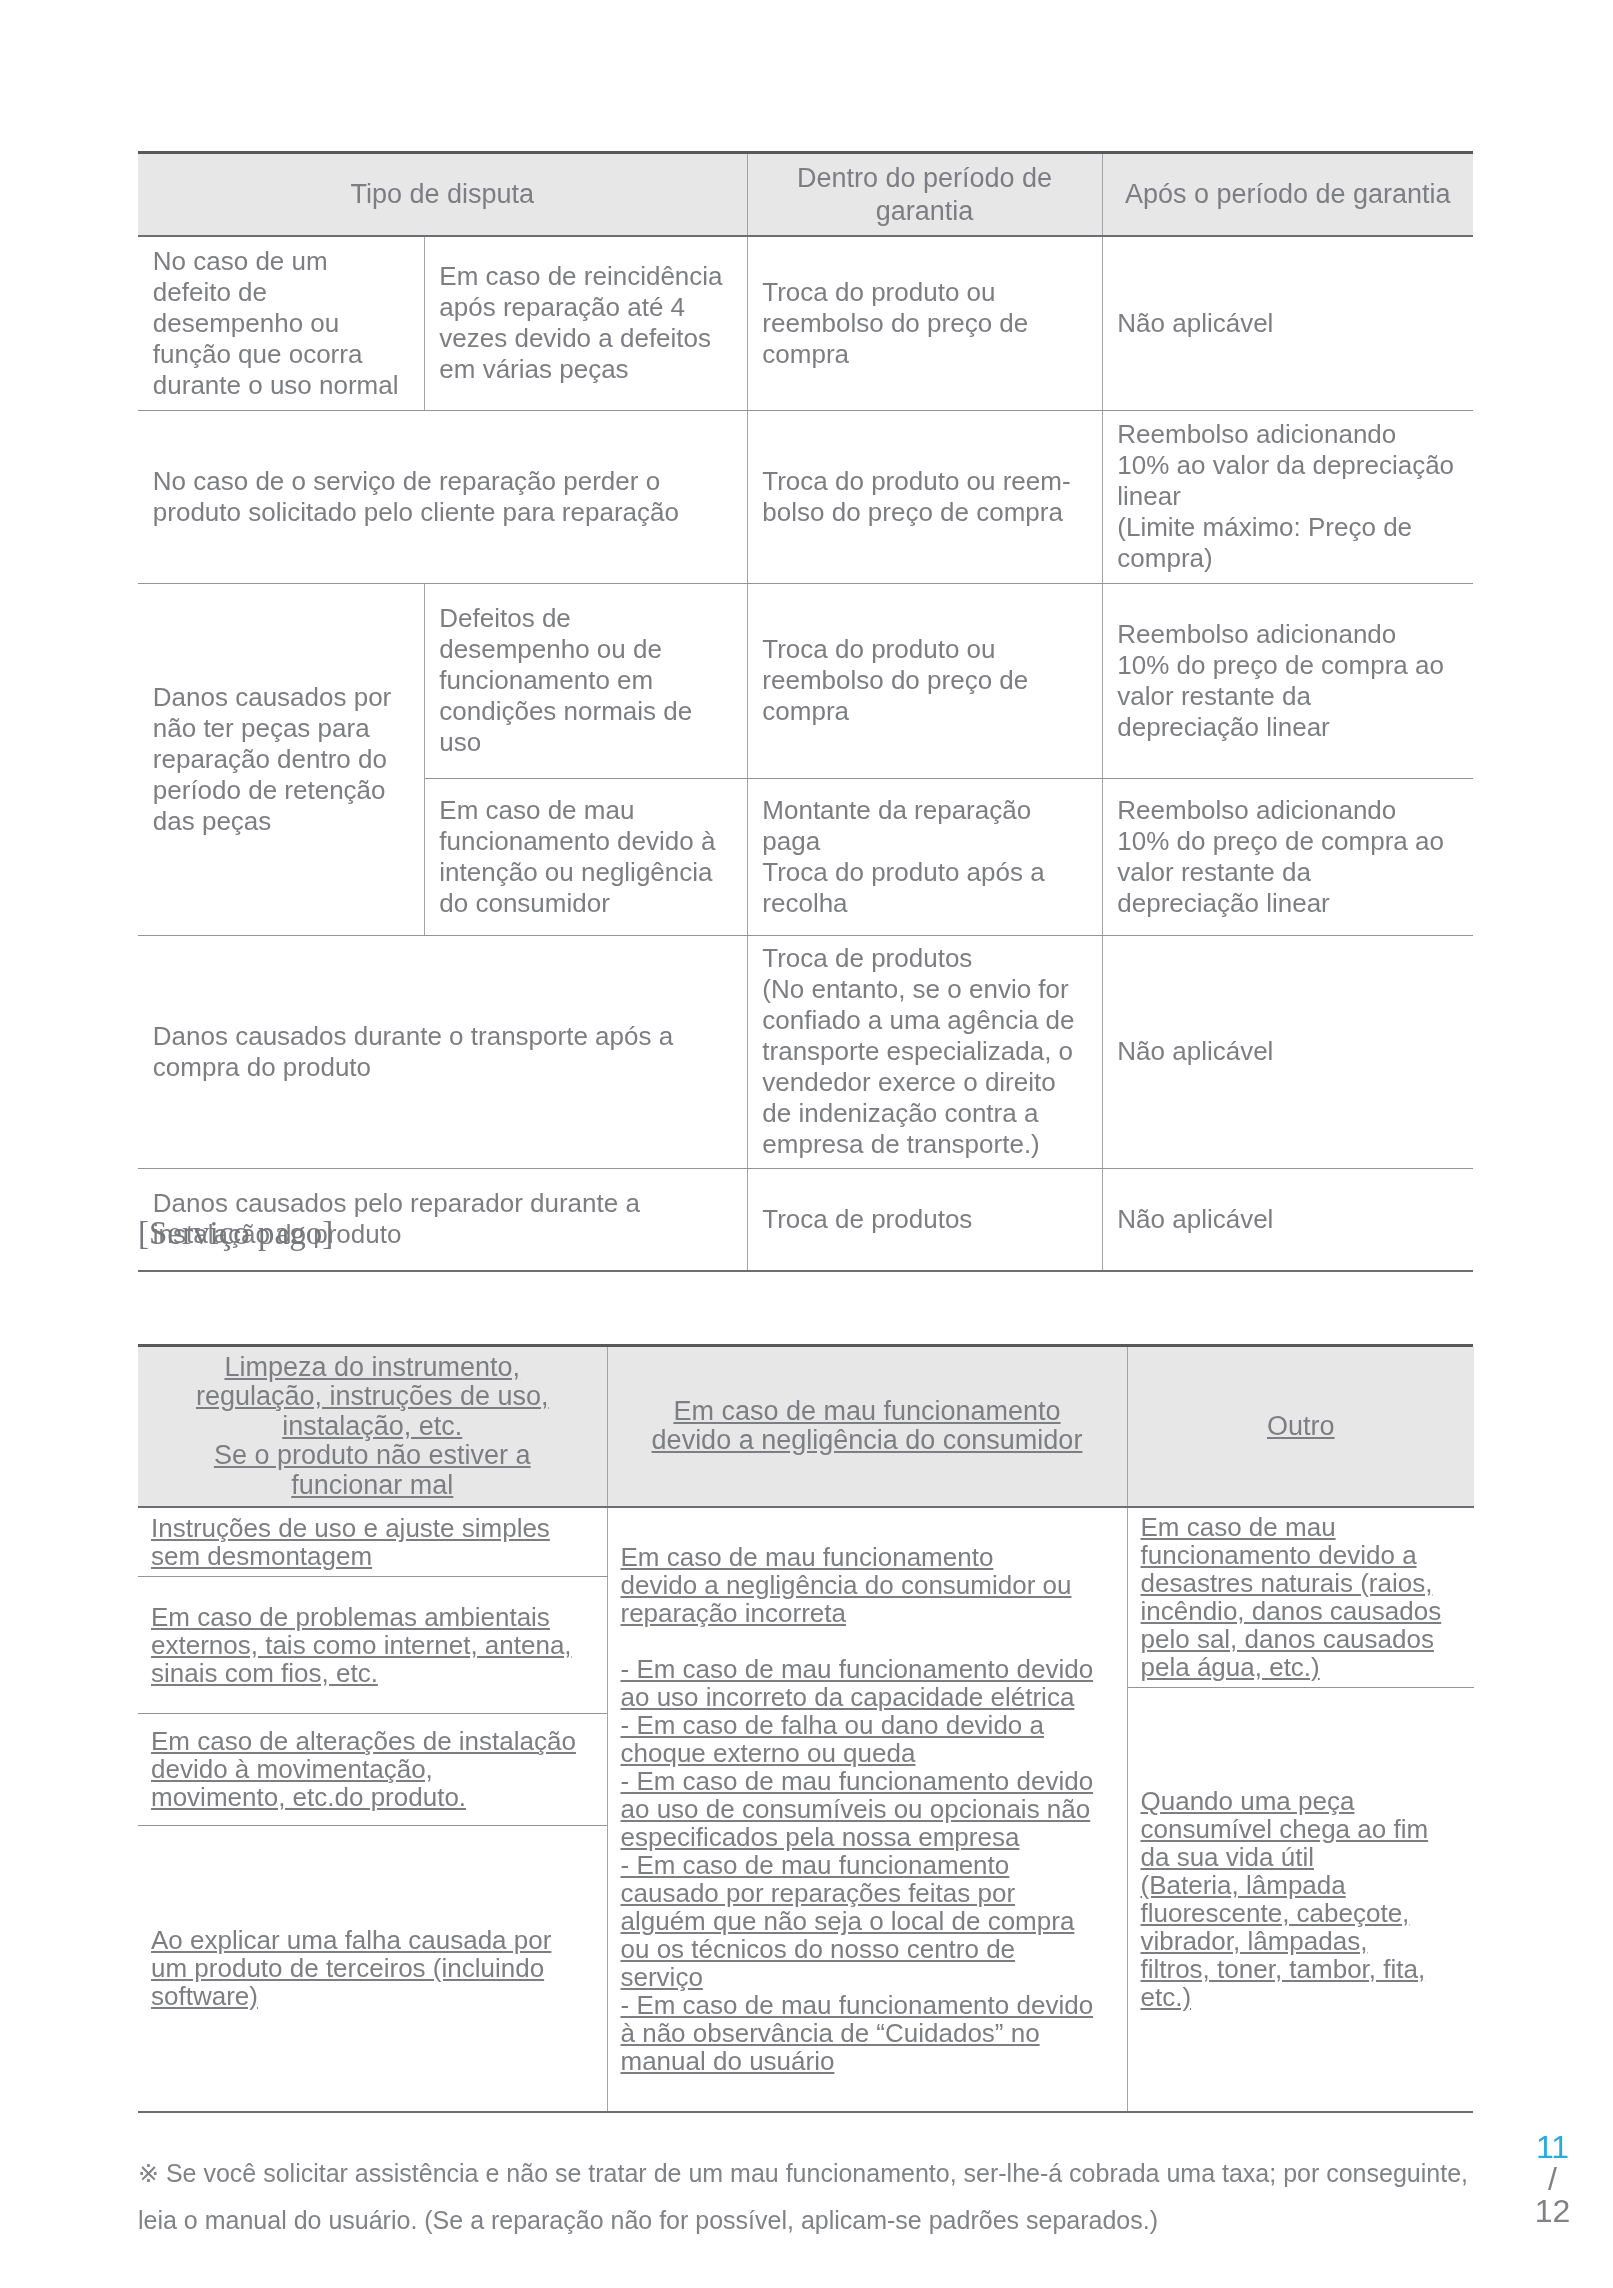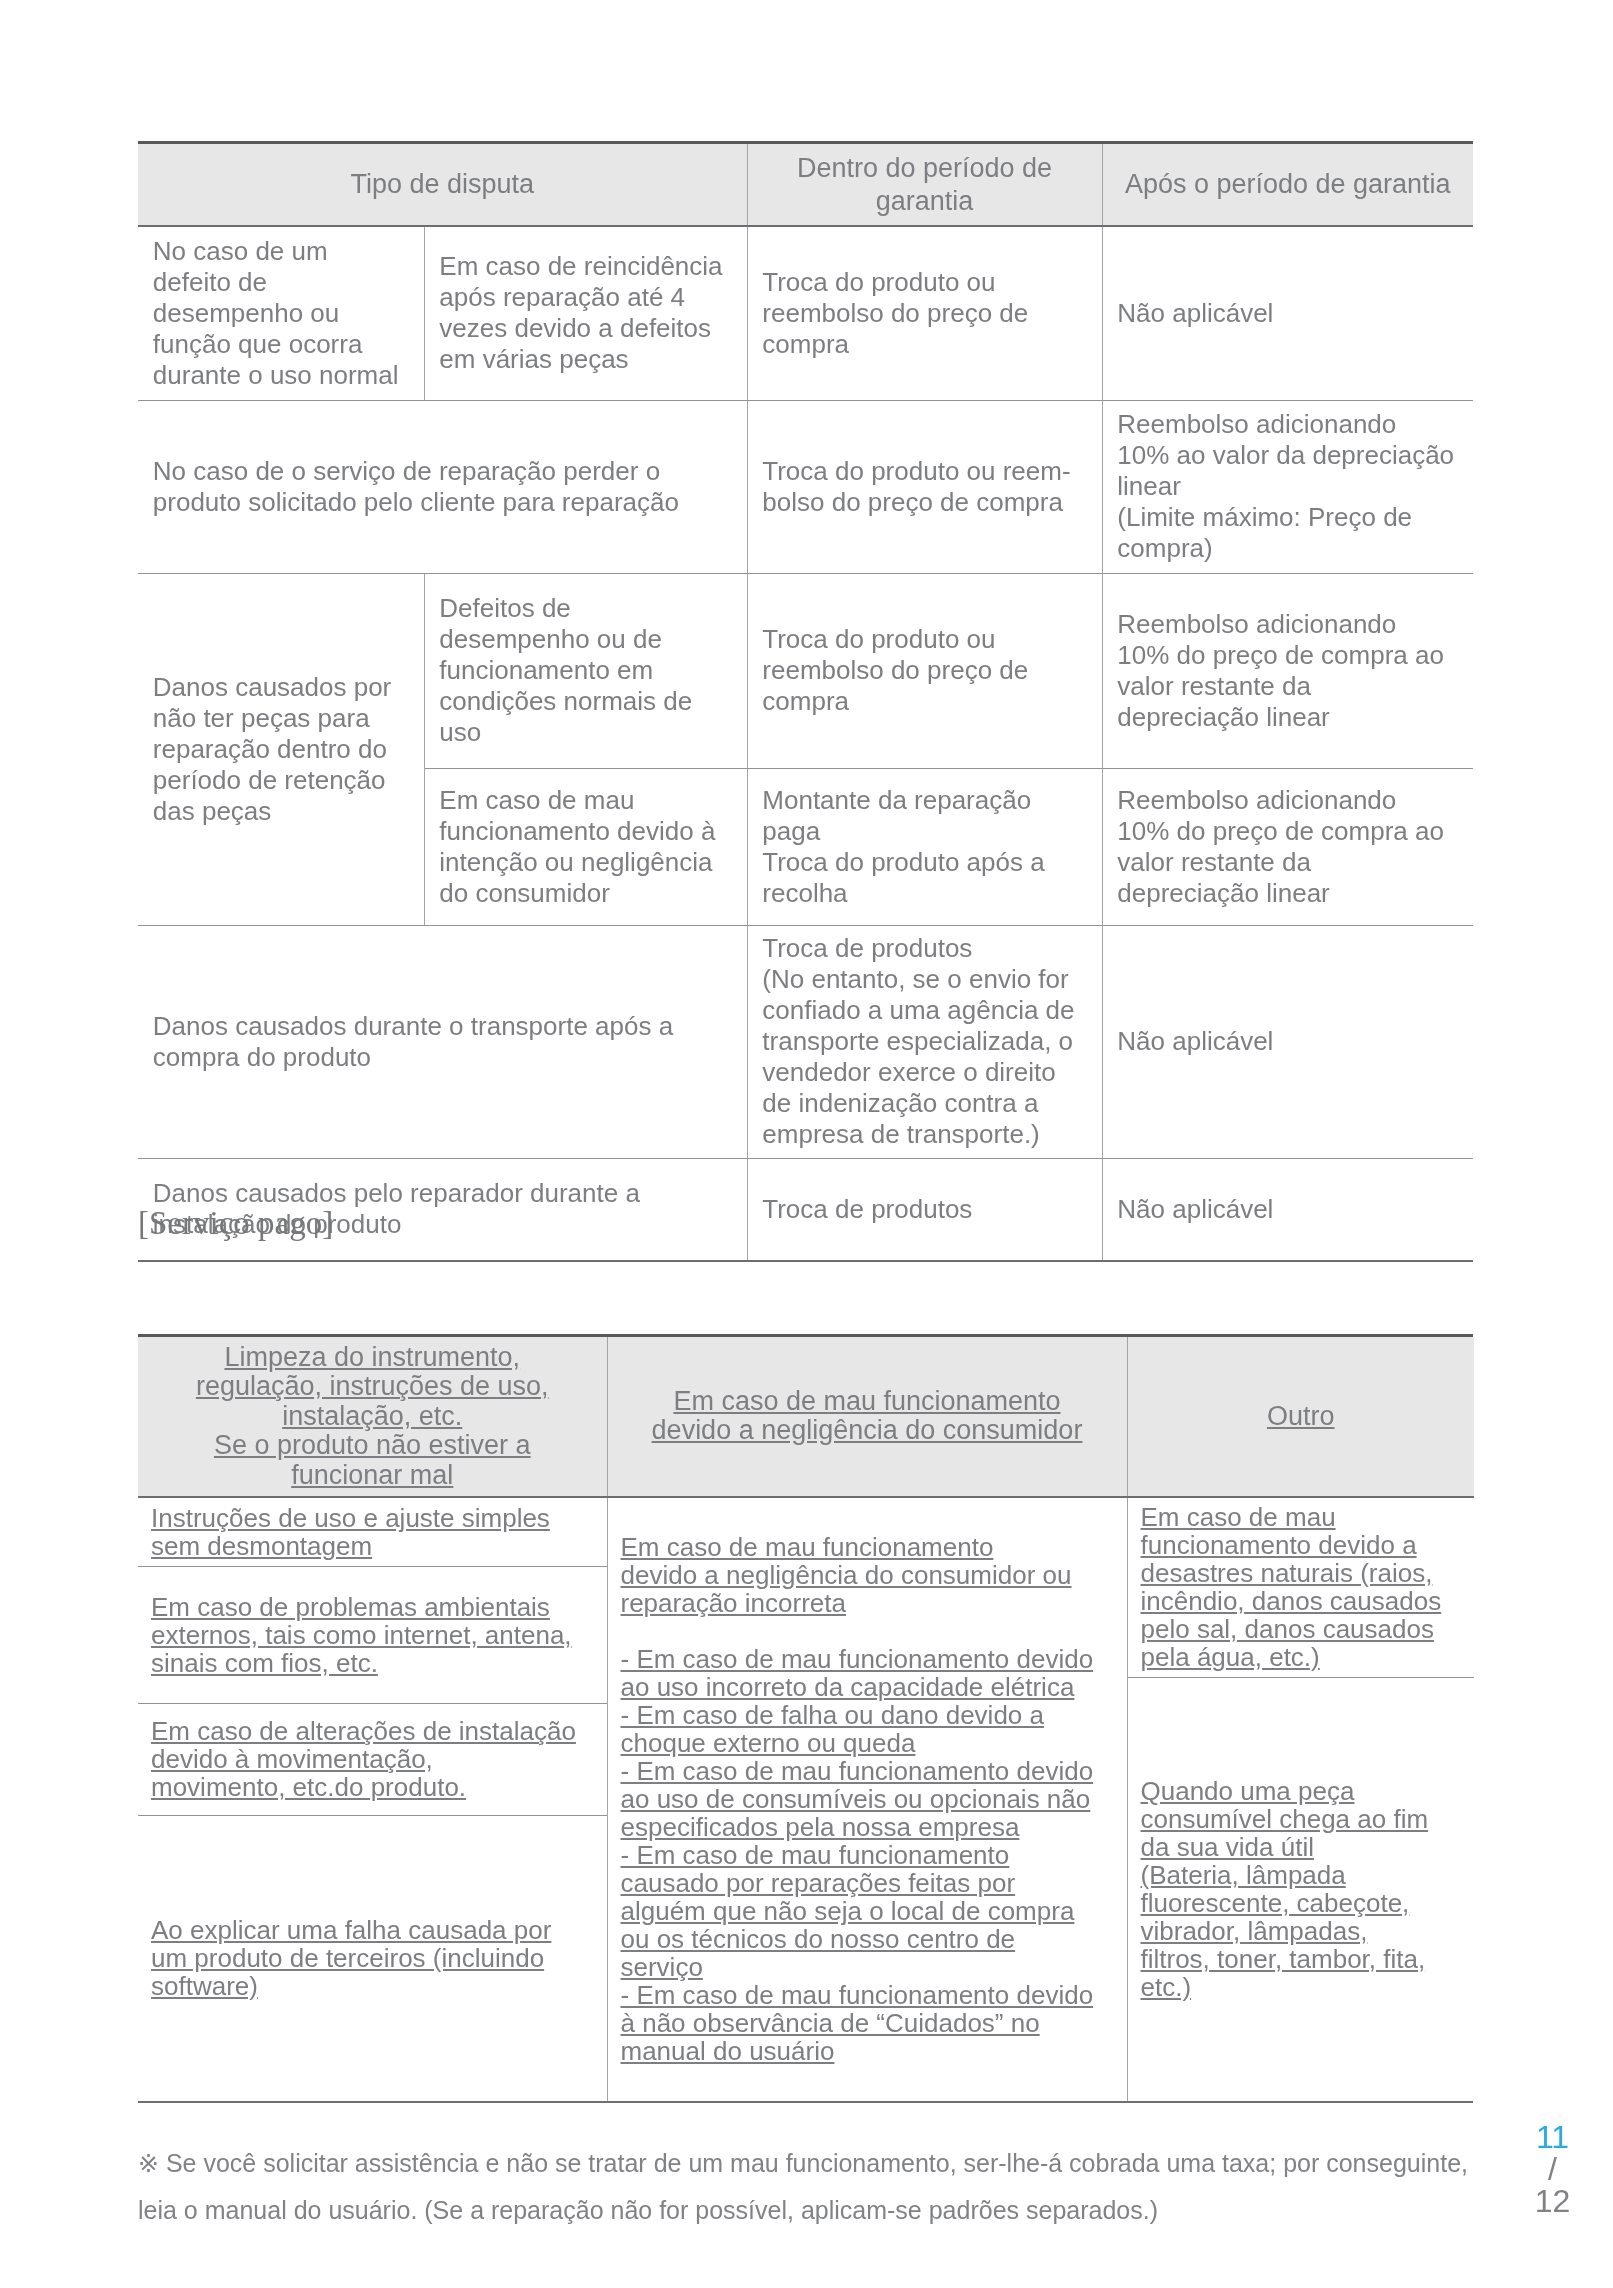--- a/index.html
+++ b/index.html
@@ -5,21 +5,21 @@
   html,body{margin:0;padding:0;background:#ffffff;}
   .page{
     position:relative;
     width:1613px;
     height:2289px;
     background:#ffffff;
     font-family:"Liberation Sans","DejaVu Sans",sans-serif;
     color:#7d7e81;
     overflow:hidden;
   }
-  .abs{position:absolute;}
+  .abs{position:absolute;margin-top:10px;}
   .tbl-wrap{
     left:138px;
     width:1335px;
     border-top:3.7px solid #58595b;
     border-bottom:2.8px solid #6d6e71;
     box-sizing:border-box;
   }
   table.tbl{
     border-collapse:collapse;
     border:hidden;

